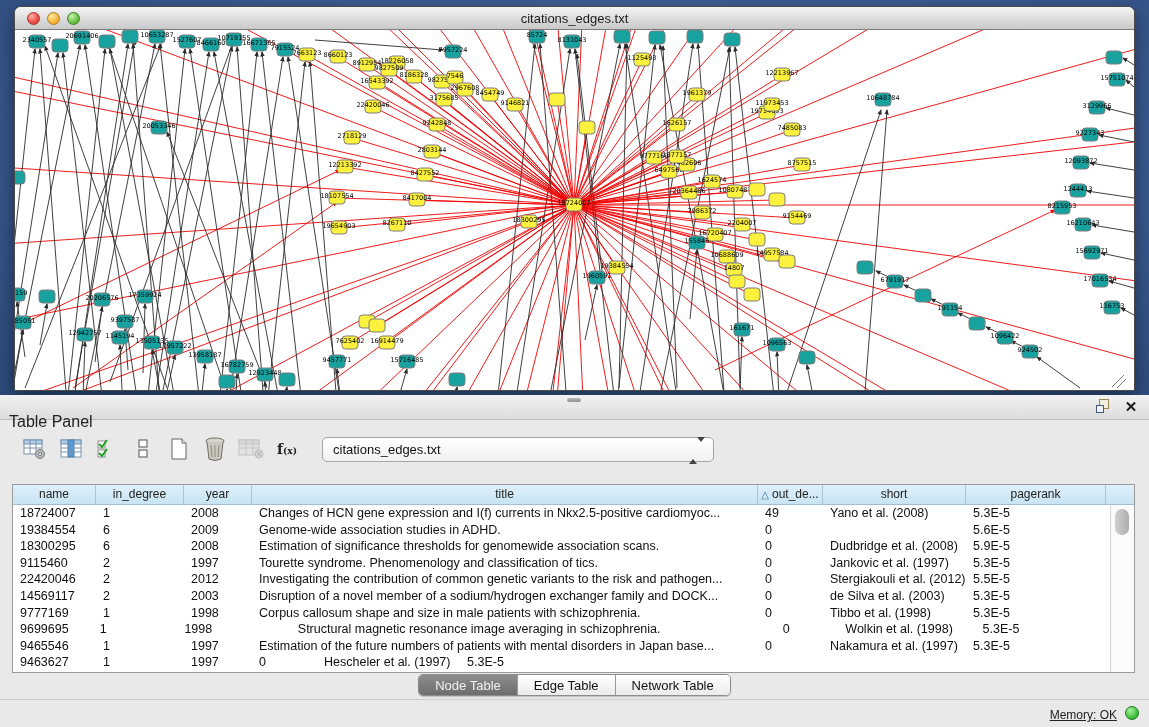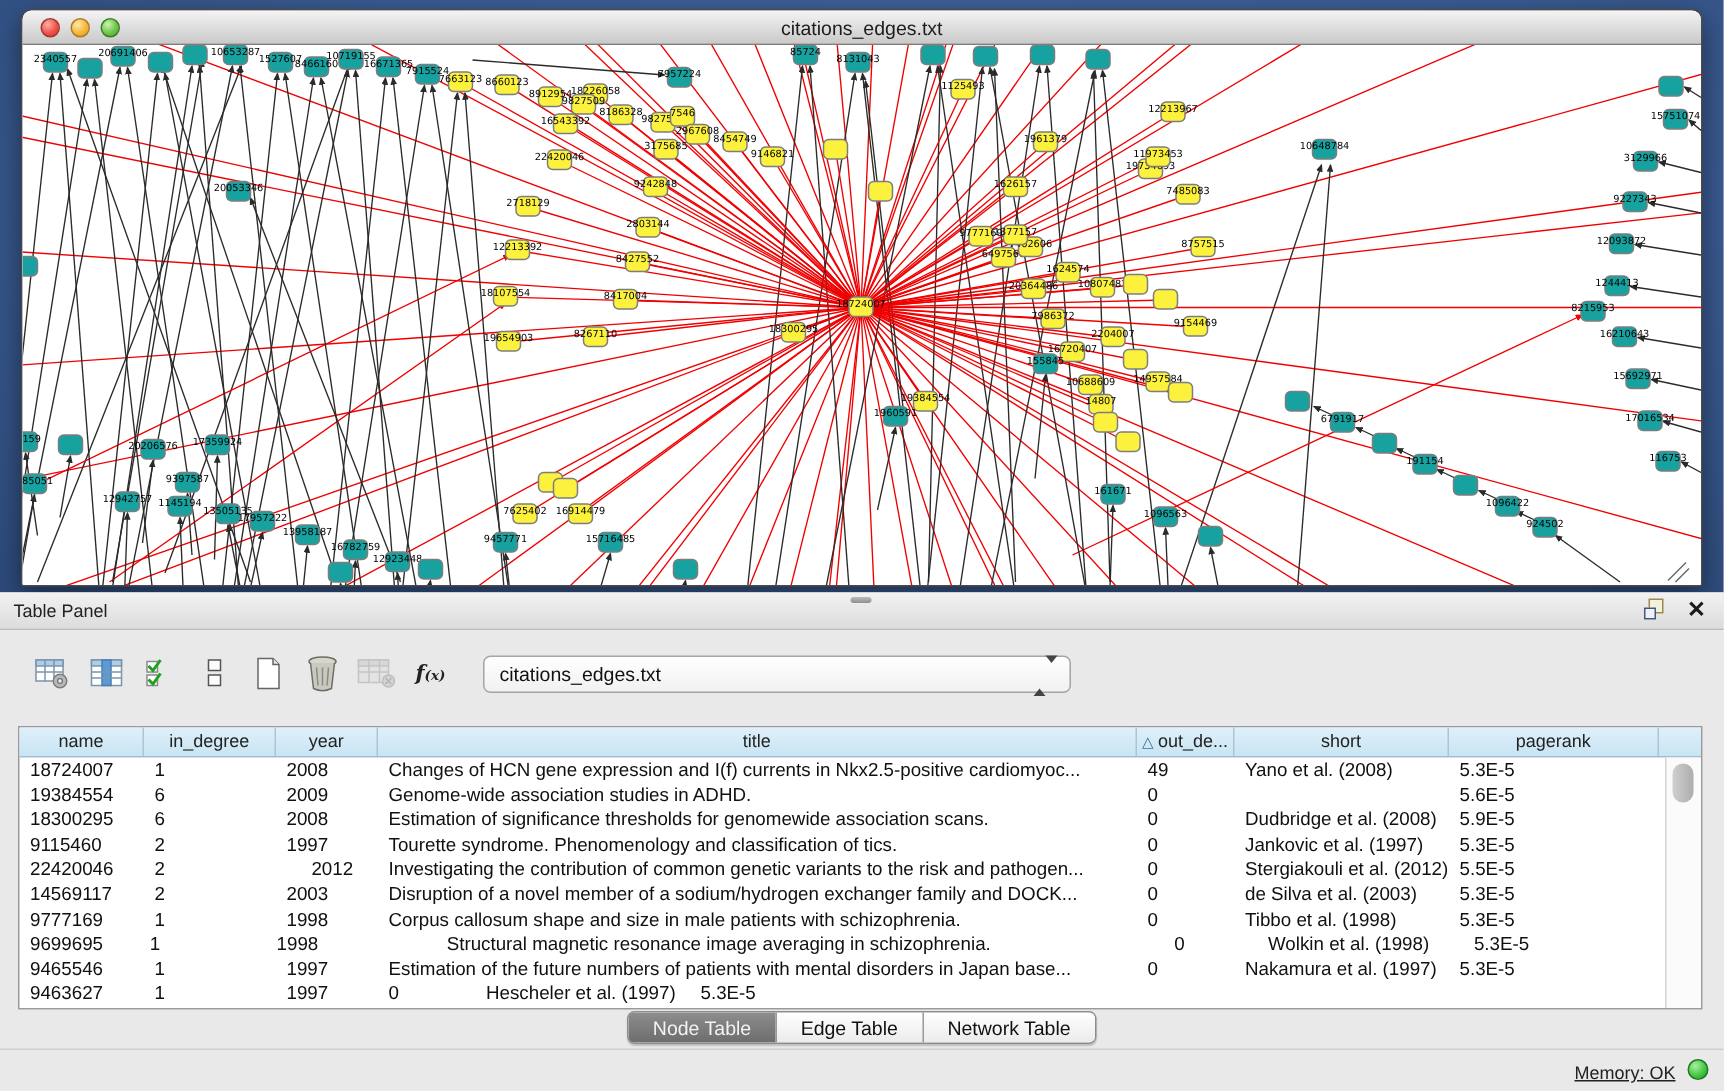--- a/index.html
+++ b/index.html
@@ -20,31 +20,31 @@
   .light.yellow { left:32px;  background:radial-gradient(circle at 35% 30%, #ffe9a8, #f6b73c 55%, #d99a23); border:1px solid #ad7d1d; }
   .light.green  { left:52px;  background:radial-gradient(circle at 35% 30%, #c9f3b0, #6dc649 55%, #4da32e); border:1px solid #3f7d26; }
   #graph { display:block; width:1119px; height:360px; background:#ffffff; }
 
   
   .table-panel { position:absolute; left:0; top:395px; width:1149px; height:332px; background:#e9e9e9; }
   .panel-titlebar { position:relative; height:25px; background:linear-gradient(#f2f2f2,#dcdcdc);
     border-bottom:1px solid #bdbdbd; }
   .panel-titlebar .grip { position:absolute; left:567px; top:3px; width:14px; height:4px;
     border-radius:2px; background:linear-gradient(#bbb,#8f8f8f); }
-  .panel-title { position:absolute; left:9px; top:5px; font-size:12px; color:#222; }
+  .panel-title { position:absolute; left:9px; top:18px; font-size:16px; color:#222; }
   .panel-btn { position:absolute; top:3px; width:20px; height:18px; text-align:center; cursor:default; }
   .panel-btn.float { right:34px; }
   .panel-btn.close { right:8px; font-size:15px; font-weight:bold; color:#1b1b1b; line-height:18px; }
   .sq-back { position:absolute; left:4px; top:1px; width:10px; height:10px; border:1px solid #9a8a50; background:#f4f0df; }
   .sq-front{ position:absolute; left:1px; top:7px; width:8px;  height:8px;  border:1px solid #44597a; background:#eef2f8; }
 
   .toolbar { position:absolute; left:0; top:26px; width:1149px; height:56px; display:flex; align-items:center; padding-left:20px; }
   .tb-btn { width:30px; height:30px; margin-right:6px; display:flex; align-items:center; justify-content:center; }
   .tb-btn svg { display:block; }
-  .fx { font-family:"DejaVu Serif",serif; font-style:italic; font-weight:bold; font-size:14px; color:#222; }
+  .fx { font-family:"DejaVu Serif",serif; font-weight:bold; font-size:14px; color:#222; }
   .fx small { font-size:9px; }
   .combo { position:relative; margin-left:14px; width:392px; height:25px; border:1px solid #a6a6a6; border-radius:5px;
     background:linear-gradient(#ffffff,#f1f1f1); box-shadow:inset 0 1px 0 #fff; }
   .combo .val { position:absolute; left:10px; top:4px; font-size:13px; color:#111; }
   .combo .steppers { position:absolute; right:8px; top:4px; }
   .combo .tri { width:0; height:0; border-left:4px solid transparent; border-right:4px solid transparent; margin:2px 0; }
   .tri.up { border-bottom:5px solid #444; }
   .tri.dn { border-top:5px solid #444; }
 
   .table-wrap { position:absolute; left:12px; top:89px; width:1123px; height:189px; border:1px solid #9a9a9a; background:#fff; }
@@ -887,21 +887,21 @@
           <div class="td" style="width: 88px;">2</div>
           <div class="td" style="width: 68px;">1997</div>
           <div class="td" style="width: 506px;">Tourette syndrome. Phenomenology and classification of tics.</div>
           <div class="td" style="width: 65px;">0</div>
           <div class="td" style="width: 143px;">Jankovic et al. (1997)</div>
           <div class="td" style="width: 140px;">5.3E-5</div>
         </div>
         <div class="tr">
           <div class="td" style="width: 83px;">22420046</div>
           <div class="td" style="width: 88px;">2</div>
-          <div class="td" style="width: 68px; text-align: center;">2012</div>
+          <div class="td" style="width: 68px;">2012</div>
           <div class="td" style="width: 506px;">Investigating the contribution of common genetic variants to the risk and pathogen...</div>
           <div class="td" style="width: 65px;">0</div>
           <div class="td" style="width: 143px;">Stergiakouli et al. (2012)</div>
           <div class="td" style="width: 140px;">5.5E-5</div>
         </div>
         <div class="tr">
           <div class="td" style="width: 83px;">14569117</div>
           <div class="td" style="width: 88px;">2</div>
           <div class="td" style="width: 68px;">2003</div>
           <div class="td" style="width: 506px;">Disruption of a novel member of a sodium/hydrogen exchanger family and DOCK...</div>

